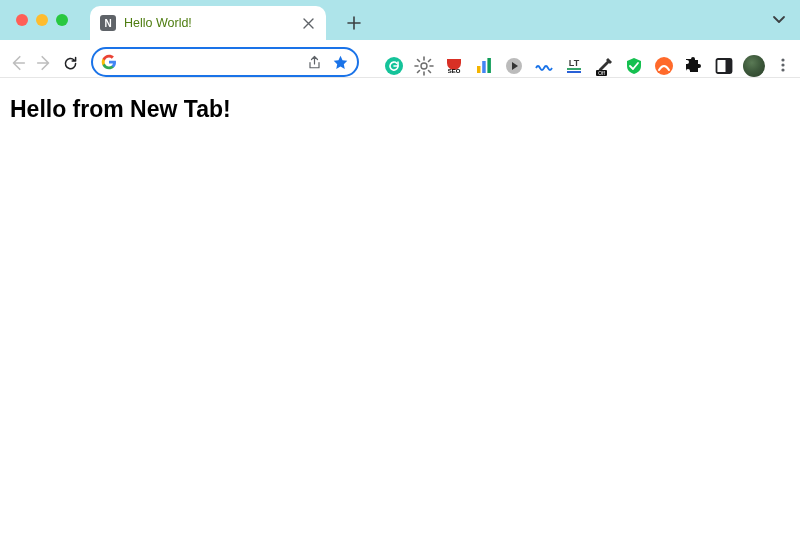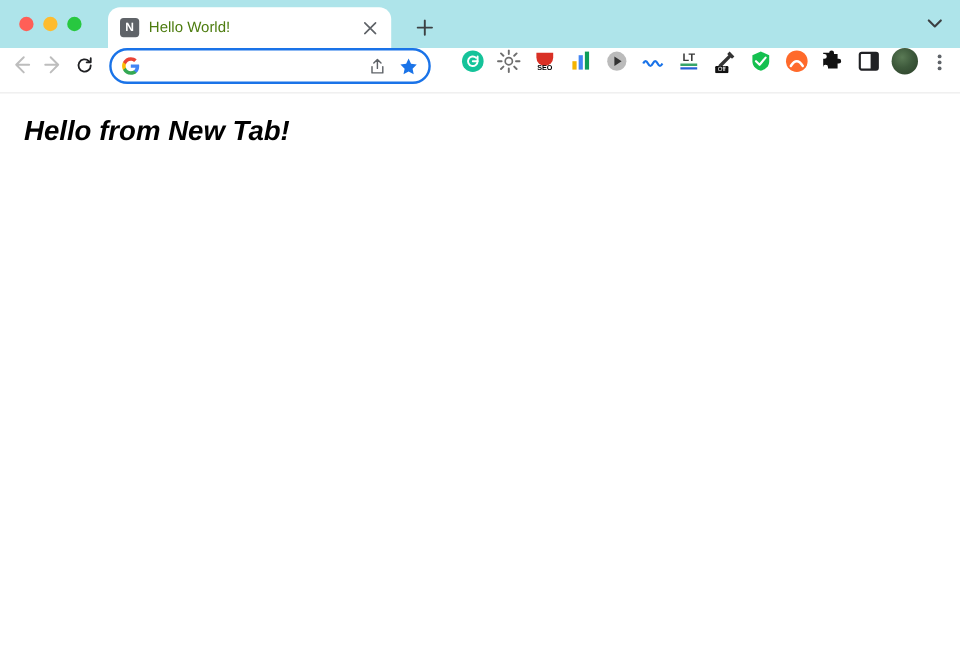--- a/index.html
+++ b/index.html
@@ -80,21 +80,21 @@
       position: absolute; right: 14px; top: 12px;
       color:#3c4043;
       cursor:pointer;
     }
 
     .toolbar {
       height: 38px;
       background: #fff;
       border-bottom: 1px solid #e6e6e6;
       display: flex;
-      align-items: flex-start;
+      align-items: flex-end;
       padding: 0 8px;
       gap: 6px;
     }
     .nav-btn {
       width: 28px; height: 28px;
       display: flex; align-items: center; justify-content: center;
       color: #5f6368;
       border-radius: 50%;
     }
     .nav-btn.disabled { color: #bdbdbd; }
@@ -149,22 +149,21 @@
     .kebab {
       width: 24px; height: 24px;
       display:flex;align-items:center;justify-content:center;
       cursor:pointer; color:#5f6368;
       margin-left: 4px;
     }
 
     .page-content {
       flex: 1;
       background: #fff;
-      padding: 18px 20px;
-      font-style: italic;
+      padding: 18px 10px;
     }
     .page-content h2 {
       font-size: 23px;
       font-weight: 800;
       color: #000;
     }
   </style>
 </head>
 <body>
 

